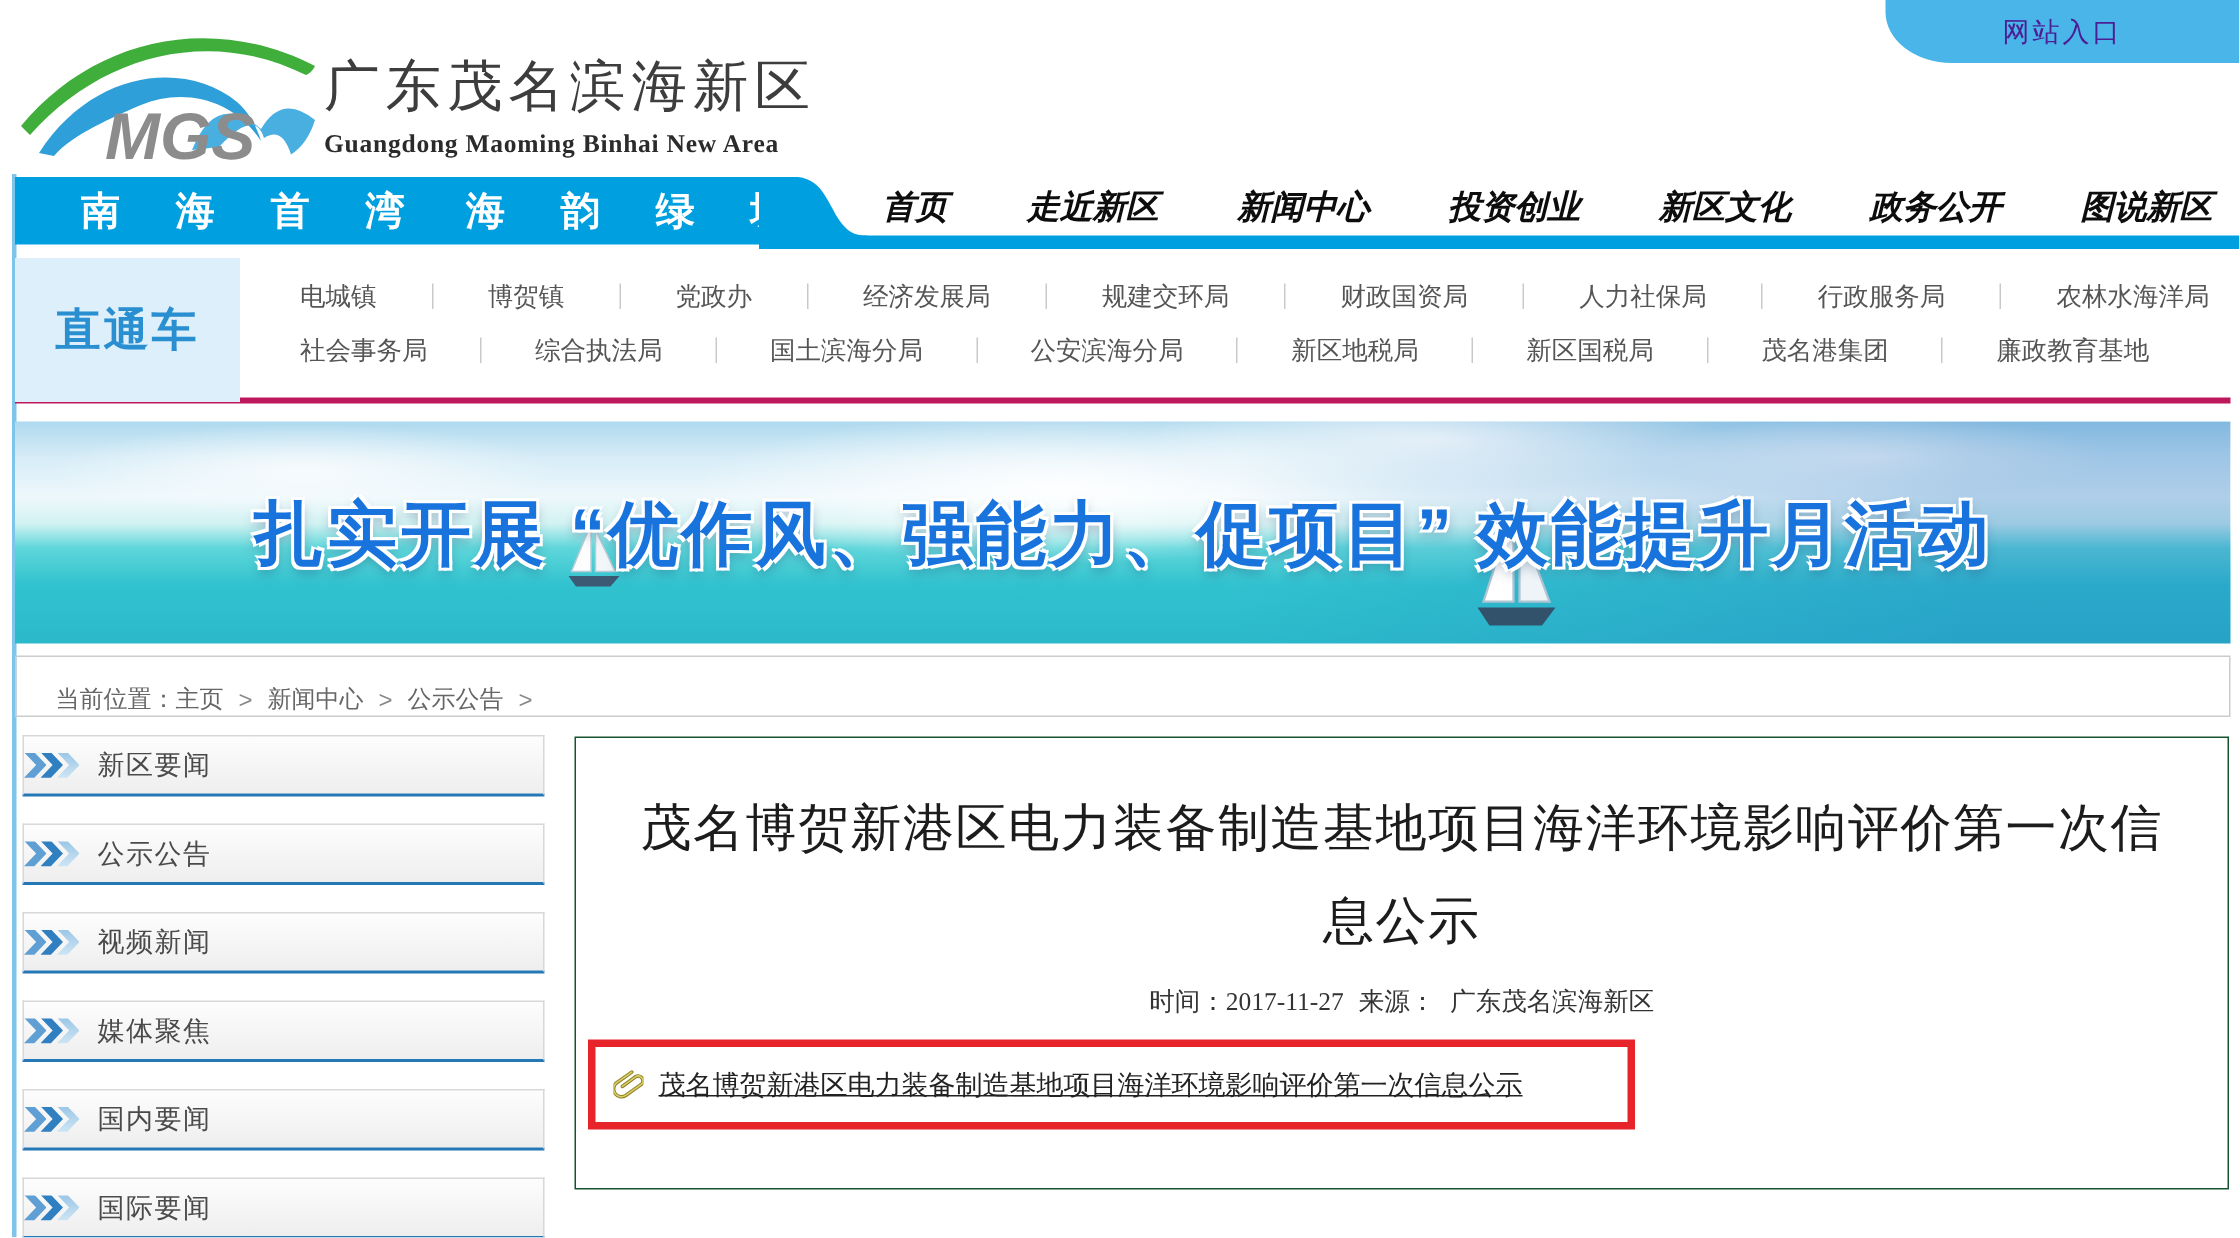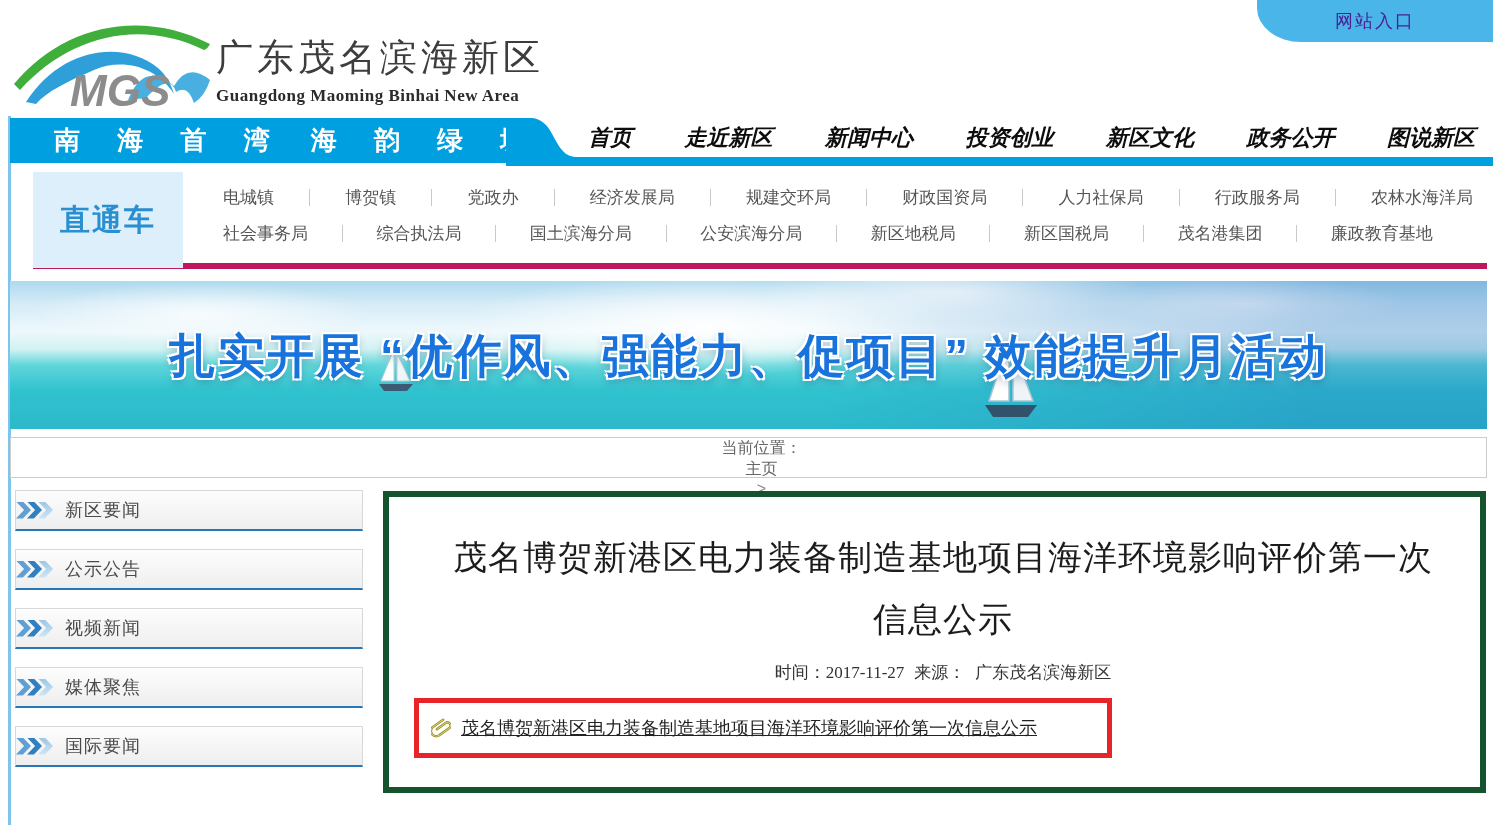--- a/index.html
+++ b/index.html
@@ -21,21 +21,21 @@
   .topbar { position:absolute; left:0; top:118px; width:100%; height:48px; }
   .bar-left { position:absolute; left:10px; top:0; width:496px; height:45px; background:#009fe0; display:flex; align-items:center; padding-left:44px; }
   .slogan { color:#fff; font-size:26px; font-weight:bold; letter-spacing:15px; white-space:nowrap; }
   .slogan .gap { display:inline-block; width:26px; }
   .bar-curve { position:absolute; left:506px; top:0; width:72px; height:48px; }
   .bar-strip { position:absolute; left:560px; right:0; top:39px; height:9px; background:#009fe0; }
   .nav { position:absolute; left:588px; right:18px; top:2px; height:36px; display:flex; justify-content:space-between; align-items:center;font-style:italic; }
   .nav-item { font-size:22px; font-weight:bold; color:#0d0d0d; cursor:pointer; white-space:nowrap; }
 
   
-  .quick { position:absolute; left:10px; top:172px; right:6px; height:97px; border-bottom:6px solid #be185d;margin-left:23px; }
+  .quick { position:absolute; left:10px; top:172px; right:6px; height:97px; border-bottom:4px solid #be185d; }
   .quick-label { position:absolute; left:0; top:0; width:150px; height:96px; background:#ddeffa; display:flex; align-items:center; justify-content:center; }
   .quick-label span { color:#2a8fd0; font-size:30px; font-weight:bold; letter-spacing:2px; }
   .quick-rows { position:absolute; left:190px; right:14px; top:0; height:100%; }
   .qrow { position:absolute; left:0; right:0; display:flex; justify-content:space-between; align-items:center; }
   .qrow1 { top:14px; }
   .qrow2 { top:50px; right:40px; }
   .qlink { font-size:17px; color:#555; cursor:pointer; white-space:nowrap; }
   .vsep { width:1px; height:17px; background:#c9c9c9; }
 
   
@@ -51,38 +51,38 @@
       background:linear-gradient(90deg, rgba(30,110,190,0) 55%, rgba(30,110,190,.30) 88%); }
   .banner-text { position:absolute; left:0; right:0; top:44px; text-align:center; z-index:3;
       font-size:47px; font-weight:bold; color:#1873dd; letter-spacing:2px; white-space:nowrap;
       text-shadow:-2px -2px 0 #fff, 2px -2px 0 #fff, -2px 2px 0 #fff, 2px 2px 0 #fff, 0 4px 8px rgba(10,40,90,.35); }
   .boat { position:absolute; z-index:2; }
   .boat1 { left:66%; bottom:6px; }
   .boat2 { left:25%; bottom:34px; }
 
   
   .breadcrumb { position:absolute; left:10px; top:437px; right:6px; height:41px; border:1px solid #ccc;
-      display:flex; align-items:center; padding-left:26px; font-size:16px; color:#666;flex-direction:column; }
+      display:flex; align-items:flex-end; padding-left:26px; font-size:16px; color:#666; }
   .breadcrumb a { color:#666; text-decoration:none; cursor:pointer; }
   .bc-sep { margin:0 10px; color:#888; }
 
   
   .sidebar { position:absolute; left:15px; top:490px; width:348px; }
   .side-item { height:41px; margin-bottom:18px; border:1px solid #d8d8d8; border-bottom:2px solid #2577b5;
       background:linear-gradient(180deg,#fdfdfd,#eeeeee); display:flex; align-items:center; cursor:pointer; }
   .chevs { display:flex; margin-right:16px; }
   .chev { width:15px; height:17px; margin-right:-4px;
       clip-path:polygon(0 0,46% 0,100% 50%,46% 100%,0 100%,54% 50%); }
   .chev1 { background:#5f9fd3; }
   .chev2 { background:#2f7fc1; }
   .chev3 { background:linear-gradient(180deg,#9cc7e6,#cfe6f5); }
   .side-label { font-size:18px; color:#4a4a4a; letter-spacing:1px; }
 
   
-  .main-panel { position:absolute; left:383px; top:491px; right:7px; height:302px; border:6px solid #14532d; background:#fff;padding-left:17px; }
+  .main-panel { position:absolute; left:383px; top:491px; right:7px; height:302px; border:1px solid #14532d; background:#fff; }
   .article-title { margin:30px 40px 0; text-align:center; font-family:"Liberation Serif","DejaVu Serif",serif;
       font-size:34px; color:#1c1c1c; line-height:62px; letter-spacing:1px; font-weight:normal; }
   .article-meta { margin-top:10px; text-align:center; font-family:"Liberation Serif","DejaVu Serif",serif;
       font-size:17px; color:#333; }
   .article-meta .sp { display:inline-block; width:10px; }
   .attach-box { margin:14px 0 0 8px; width:698px; border:5px solid #e8242b; padding:13px 12px; display:flex; align-items:center; }
   .attach-icon { flex:0 0 auto; margin-right:10px; }
   .attach-link { font-family:"Liberation Serif","DejaVu Serif",serif; font-size:18px; color:#222;
       text-decoration:underline; cursor:pointer; white-space:nowrap; }
 </style>
@@ -226,20 +226,28 @@
           <span class="chev chev3"></span>
         </span>
       <span class="side-label">媒体聚焦</span>
     </div>
     <div class="side-item">
       <span class="chevs">
           <span class="chev chev1"></span>
           <span class="chev chev2"></span>
           <span class="chev chev3"></span>
         </span>
+      <span class="side-label">国内要闻</span>
+    </div>
+    <div class="side-item">
+      <span class="chevs">
+          <span class="chev chev1"></span>
+          <span class="chev chev2"></span>
+          <span class="chev chev3"></span>
+        </span>
       <span class="side-label">国际要闻</span>
     </div>
   </div>
 
   <div class="main-panel">
     <h1 class="article-title">茂名博贺新港区电力装备制造基地项目海洋环境影响评价第一次信息公示</h1>
     <div class="article-meta">
       <span>时间：</span><span>2017-11-27</span><span class="sp"></span><span>来源：</span><span class="sp"></span><span>广东茂名滨海新区</span>
     </div>
     <div class="attach-box">

